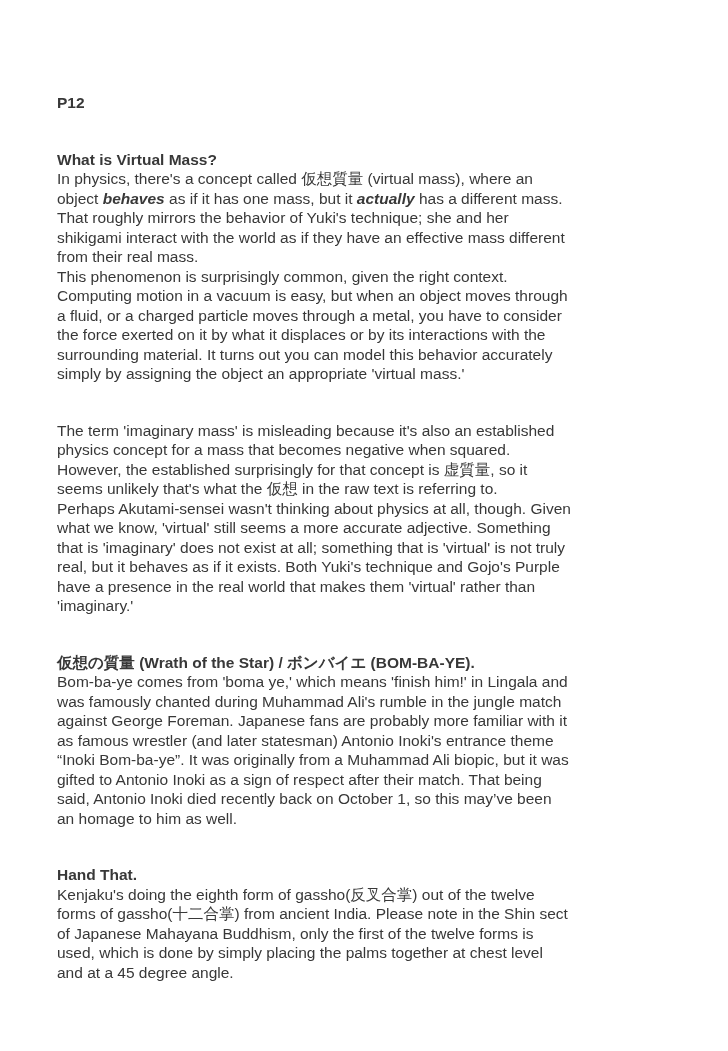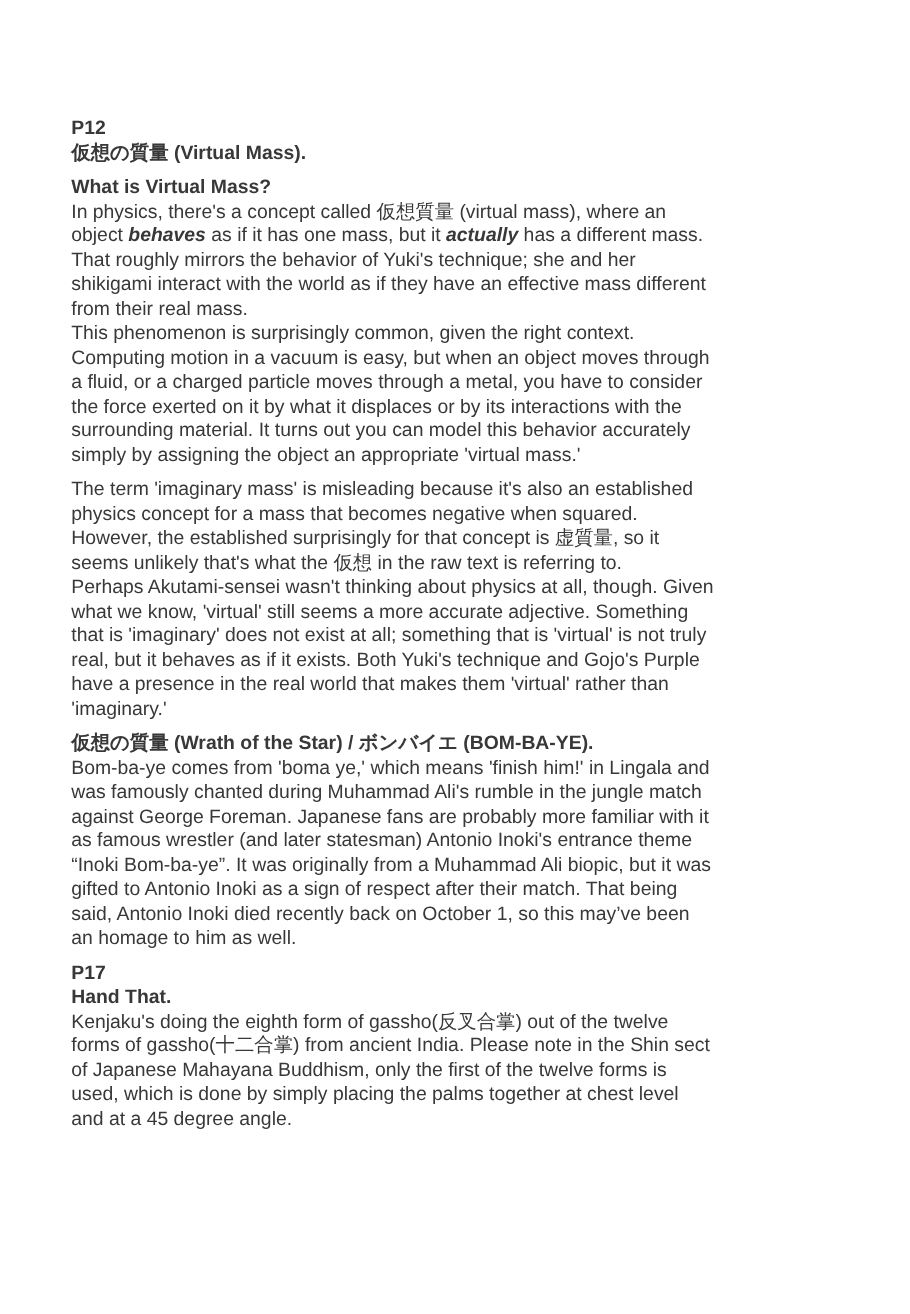--- a/index.html
+++ b/index.html
@@ -21,21 +21,21 @@
     padding: 93px 52px 0 57px;
     background: #ffffff;
     border-radius: 10px;
   }
   .doc {
     font-size: 15.5px;
     line-height: 19.5px;
     text-align: left;
   }
   .block + .block {
-    margin-top: 8px;
+    margin-top: 37px;
   }
   .h {
     font-weight: 700;
     margin: 0;
     font-size: 15.5px;
     line-height: 19.5px;
   }
   p {
     margin: 0;
   }
@@ -45,39 +45,37 @@
   }
 </style>
 </head>
 <body>
 
 <div class="page">
   <div class="doc">
 
     <section class="block">
       <div class="h">P12</div>
-      <div class="h">仮想の質量 (Virtual Mass).</div>
     </section>
 
     <section class="block">
       <div class="h">What is Virtual Mass?</div>
       <p><span>In physics, there's a concept called 仮想質量 (virtual mass), where an object </span><span class="bi">behaves</span><span> as if it has one mass, but it </span><span class="bi">actually</span><span> has a different mass. That roughly mirrors the behavior of Yuki's technique; she and her shikigami interact with the world as if they have an effective mass different from their real mass.</span></p>
       <p>This phenomenon is surprisingly common, given the right context. Computing motion in a vacuum is easy, but when an object moves through a fluid, or a charged particle moves through a metal, you have to consider the force exerted on it by what it displaces or by its interactions with the surrounding material. It turns out you can model this behavior accurately simply by assigning the object an appropriate 'virtual mass.'</p>
     </section>
 
     <section class="block">
       <p>The term 'imaginary mass' is misleading because it's also an established physics concept for a mass that becomes negative when squared. However, the established surprisingly for that concept is 虚質量, so it seems unlikely that's what the 仮想 in the raw text is referring to.</p>
       <p>Perhaps Akutami-sensei wasn't thinking about physics at all, though. Given what we know, 'virtual' still seems a more accurate adjective. Something that is 'imaginary' does not exist at all; something that is 'virtual' is not truly real, but it behaves as if it exists. Both Yuki's technique and Gojo's Purple have a presence in the real world that makes them 'virtual' rather than 'imaginary.'</p>
     </section>
 
     <section class="block">
       <div class="h">仮想の質量 (Wrath of the Star) / ボンバイエ (BOM-BA-YE).</div>
       <p>Bom-ba-ye comes from 'boma ye,' which means 'finish him!' in Lingala and was famously chanted during Muhammad Ali's rumble in the jungle match against George Foreman. Japanese fans are probably more familiar with it as famous wrestler (and later statesman) Antonio Inoki's entrance theme “Inoki Bom-ba-ye”. It was originally from a Muhammad Ali biopic, but it was gifted to Antonio Inoki as a sign of respect after their match. That being said, Antonio Inoki died recently back on October 1, so this may’ve been an homage to him as well.</p>
     </section>
 
     <section class="block">
-      <div class="h">P17</div>
       <div class="h">Hand That.</div>
       <p>Kenjaku's doing the eighth form of gassho(反叉合掌) out of the twelve forms of gassho(十二合掌) from ancient India. Please note in the Shin sect of Japanese Mahayana Buddhism, only the first of the twelve forms is used, which is done by simply placing the palms together at chest level and at a 45 degree angle.</p>
     </section>
 
   </div>
 </div>
 
 </body></html>

